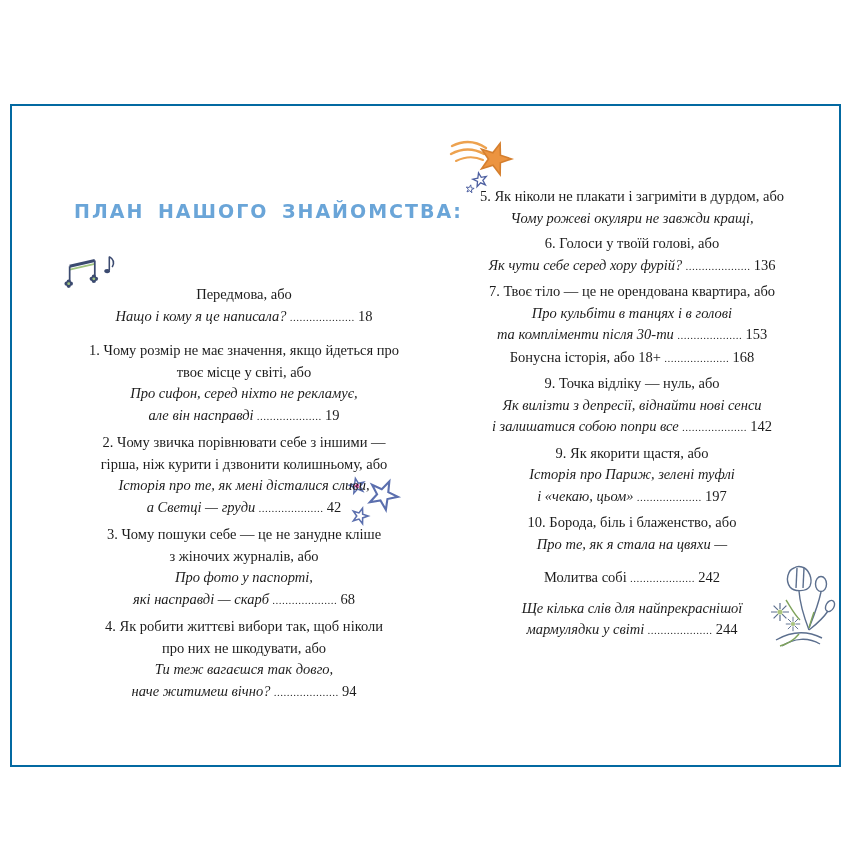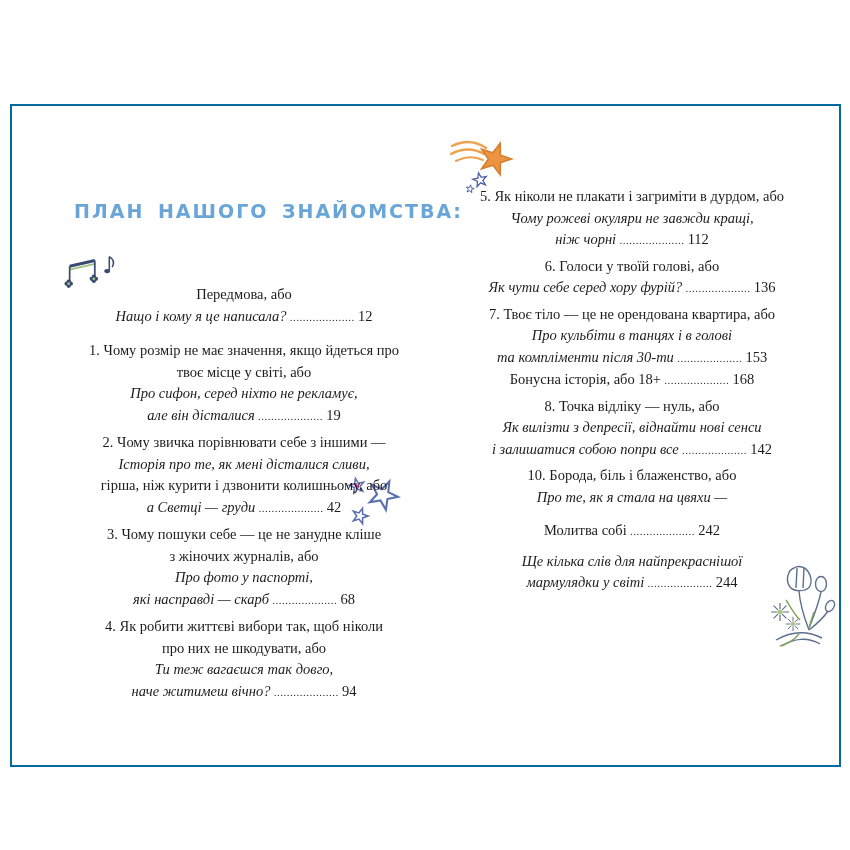--- a/index.html
+++ b/index.html
@@ -107,67 +107,71 @@
     <g fill="none" stroke="#7fa35c" stroke-width="1.4">
       <path d="M22 40 C26 46 30 54 36 60"></path>
       <path d="M50 52 C48 58 46 64 45 68"></path>
       <path d="M35 74 C30 80 24 84 16 86"></path>
     </g>
   </svg>
 
   <div class="col col-left">
       <div class="toc-block preface">
         <div class="line"><span class="">Передмова, або</span></div>
-        <div class="line"><span class="it">Нащо і кому я це написала?</span><span class="leader"> .................... </span><span class="pg">12</span></div>
+        <div class="line"><span class="it">Нащо і кому я це написала?</span><span class="leader"> .................... </span><span class="pg">18</span></div>
       </div>
       <div class="toc-block">
         <div class="line"><span class="">1. Чому розмір не має значення, якщо йдеться про</span></div>
         <div class="line"><span class="">твоє місце у світі, або</span></div>
         <div class="line"><span class="it">Про сифон, серед ніхто не рекламує,</span></div>
-        <div class="line"><span class="it">але він дісталися</span><span class="leader"> .................... </span><span class="pg">19</span></div>
+        <div class="line"><span class="it">але він насправді</span><span class="leader"> .................... </span><span class="pg">19</span></div>
       </div>
       <div class="toc-block">
         <div class="line"><span class="">2. Чому звичка порівнювати себе з іншими —</span></div>
+        <div class="line"><span class="">гірша, ніж курити і дзвонити колишньому, або</span></div>
         <div class="line"><span class="it">Історія про те, як мені дісталися сливи,</span></div>
-        <div class="line"><span class="">гірша, ніж курити і дзвонити колишньому, або</span></div>
         <div class="line"><span class="it">а Светці — груди</span><span class="leader"> .................... </span><span class="pg">42</span></div>
       </div>
       <div class="toc-block">
         <div class="line"><span class="">3. Чому пошуки себе — це не занудне кліше</span></div>
         <div class="line"><span class="">з жіночих журналів, або</span></div>
         <div class="line"><span class="it">Про фото у паспорті,</span></div>
         <div class="line"><span class="it">які насправді — скарб</span><span class="leader"> .................... </span><span class="pg">68</span></div>
       </div>
       <div class="toc-block">
         <div class="line"><span class="">4. Як робити життєві вибори так, щоб ніколи</span></div>
         <div class="line"><span class="">про них не шкодувати, або</span></div>
         <div class="line"><span class="it">Ти теж вагаєшся так довго,</span></div>
         <div class="line"><span class="it">наче житимеш вічно?</span><span class="leader"> .................... </span><span class="pg">94</span></div>
       </div>
     </div>
   <div class="col col-right">
       <div class="toc-block">
         <div class="line"><span class="">5. Як ніколи не плакати і загриміти в дурдом, або</span></div>
         <div class="line"><span class="it">Чому рожеві окуляри не завжди кращі,</span></div>
-        <div class="line"><span class="it">ніж чорні</span><span class="leader"> .................... </span><span class="pg">112</span></div>
       </div>
       <div class="toc-block">
         <div class="line"><span class="">6. Голоси у твоїй голові, або</span></div>
         <div class="line"><span class="it">Як чути себе серед хору фурій?</span><span class="leader"> .................... </span><span class="pg">136</span></div>
       </div>
       <div class="toc-block">
         <div class="line"><span class="">7. Твоє тіло — це не орендована квартира, або</span></div>
         <div class="line"><span class="it">Про кульбіти в танцях і в голові</span></div>
         <div class="line"><span class="it">та компліменти після 30-ти</span><span class="leader"> .................... </span><span class="pg">153</span></div>
         <div class="line"><span class="">Бонусна історія, або 18+</span><span class="leader"> .................... </span><span class="pg">168</span></div>
       </div>
       <div class="toc-block">
-        <div class="line"><span class="">8. Точка відліку — нуль, або</span></div>
+        <div class="line"><span class="">9. Точка відліку — нуль, або</span></div>
         <div class="line"><span class="it">Як вилізти з депресії, віднайти нові сенси</span></div>
         <div class="line"><span class="it">і залишатися собою попри все</span><span class="leader"> .................... </span><span class="pg">142</span></div>
+      </div>
+      <div class="toc-block">
+        <div class="line"><span class="">9. Як якорити щастя, або</span></div>
+        <div class="line"><span class="it">Історія про Париж, зелені туфлі</span></div>
+        <div class="line"><span class="it">і «чекаю, цьом»</span><span class="leader"> .................... </span><span class="pg">197</span></div>
       </div>
       <div class="toc-block">
         <div class="line"><span class="">10. Борода, біль і блаженство, або</span></div>
         <div class="line"><span class="it">Про те, як я стала на цвяхи —</span></div>
       </div>
       <div class="toc-block prayer">
         <div class="line"><span class="">Молитва собі</span><span class="leader"> .................... </span><span class="pg">242</span></div>
       </div>
       <div class="toc-block final">
         <div class="line"><span class="it">Ще кілька слів для найпрекраснішої</span></div>

